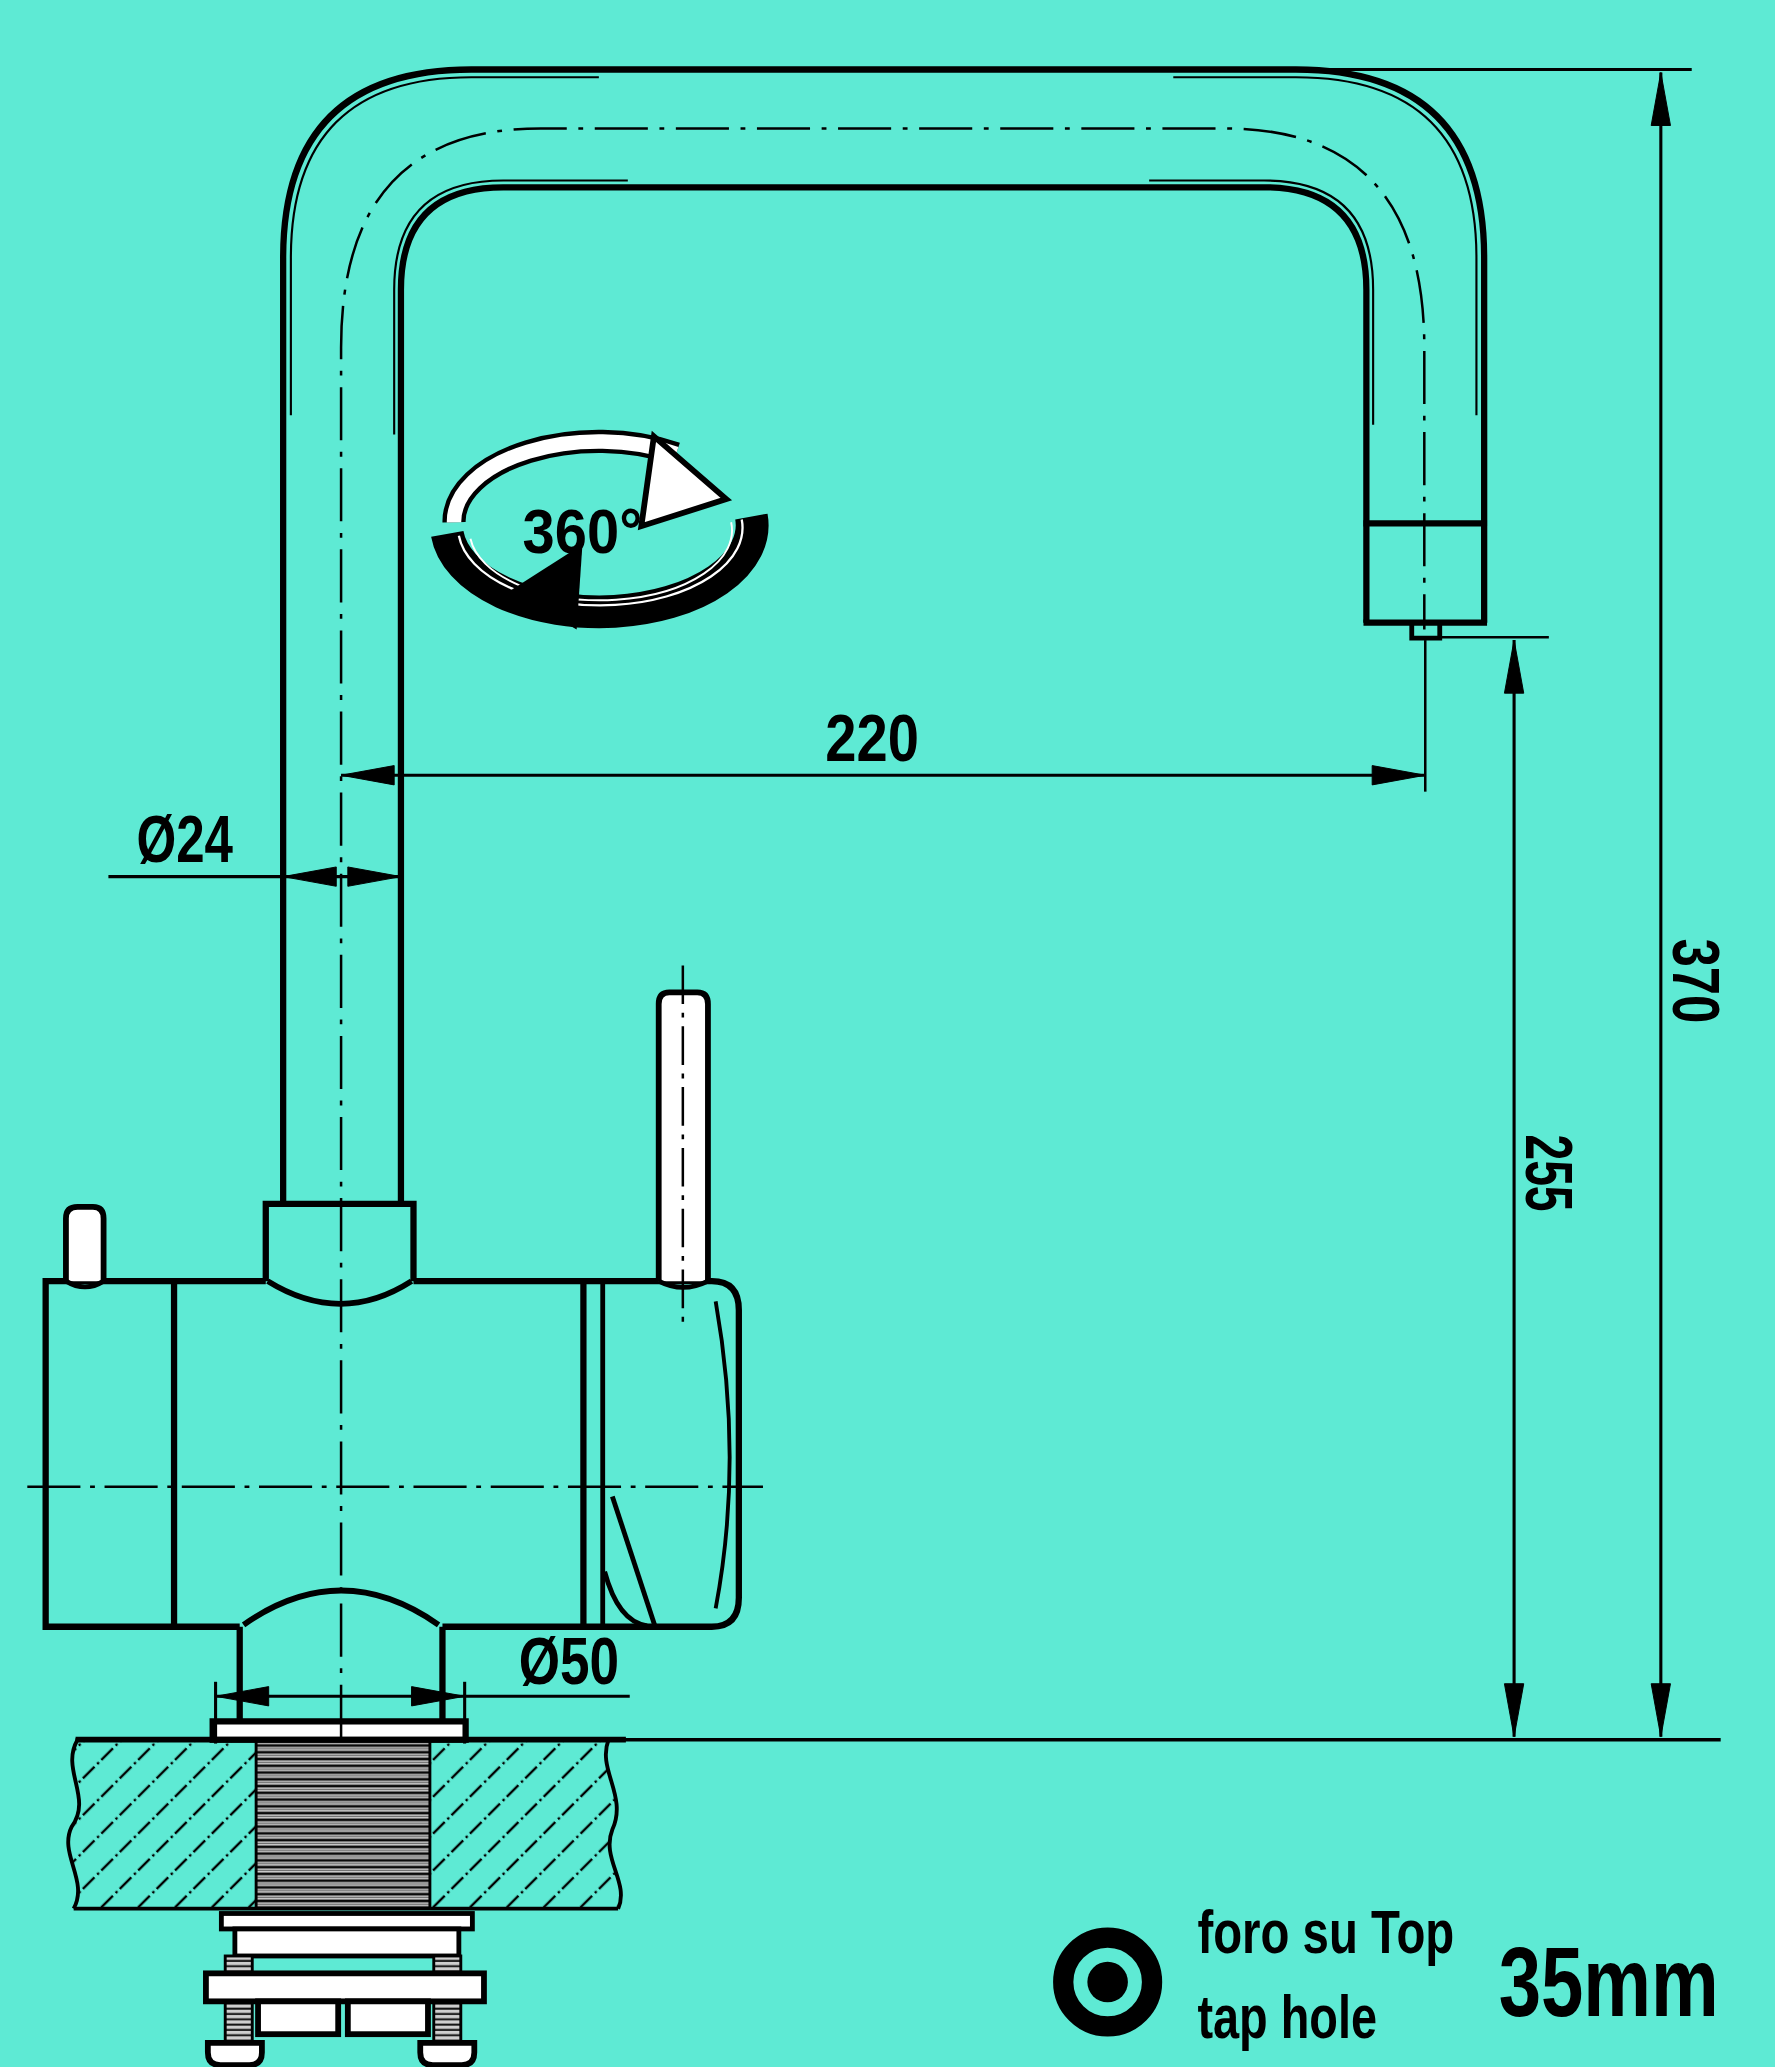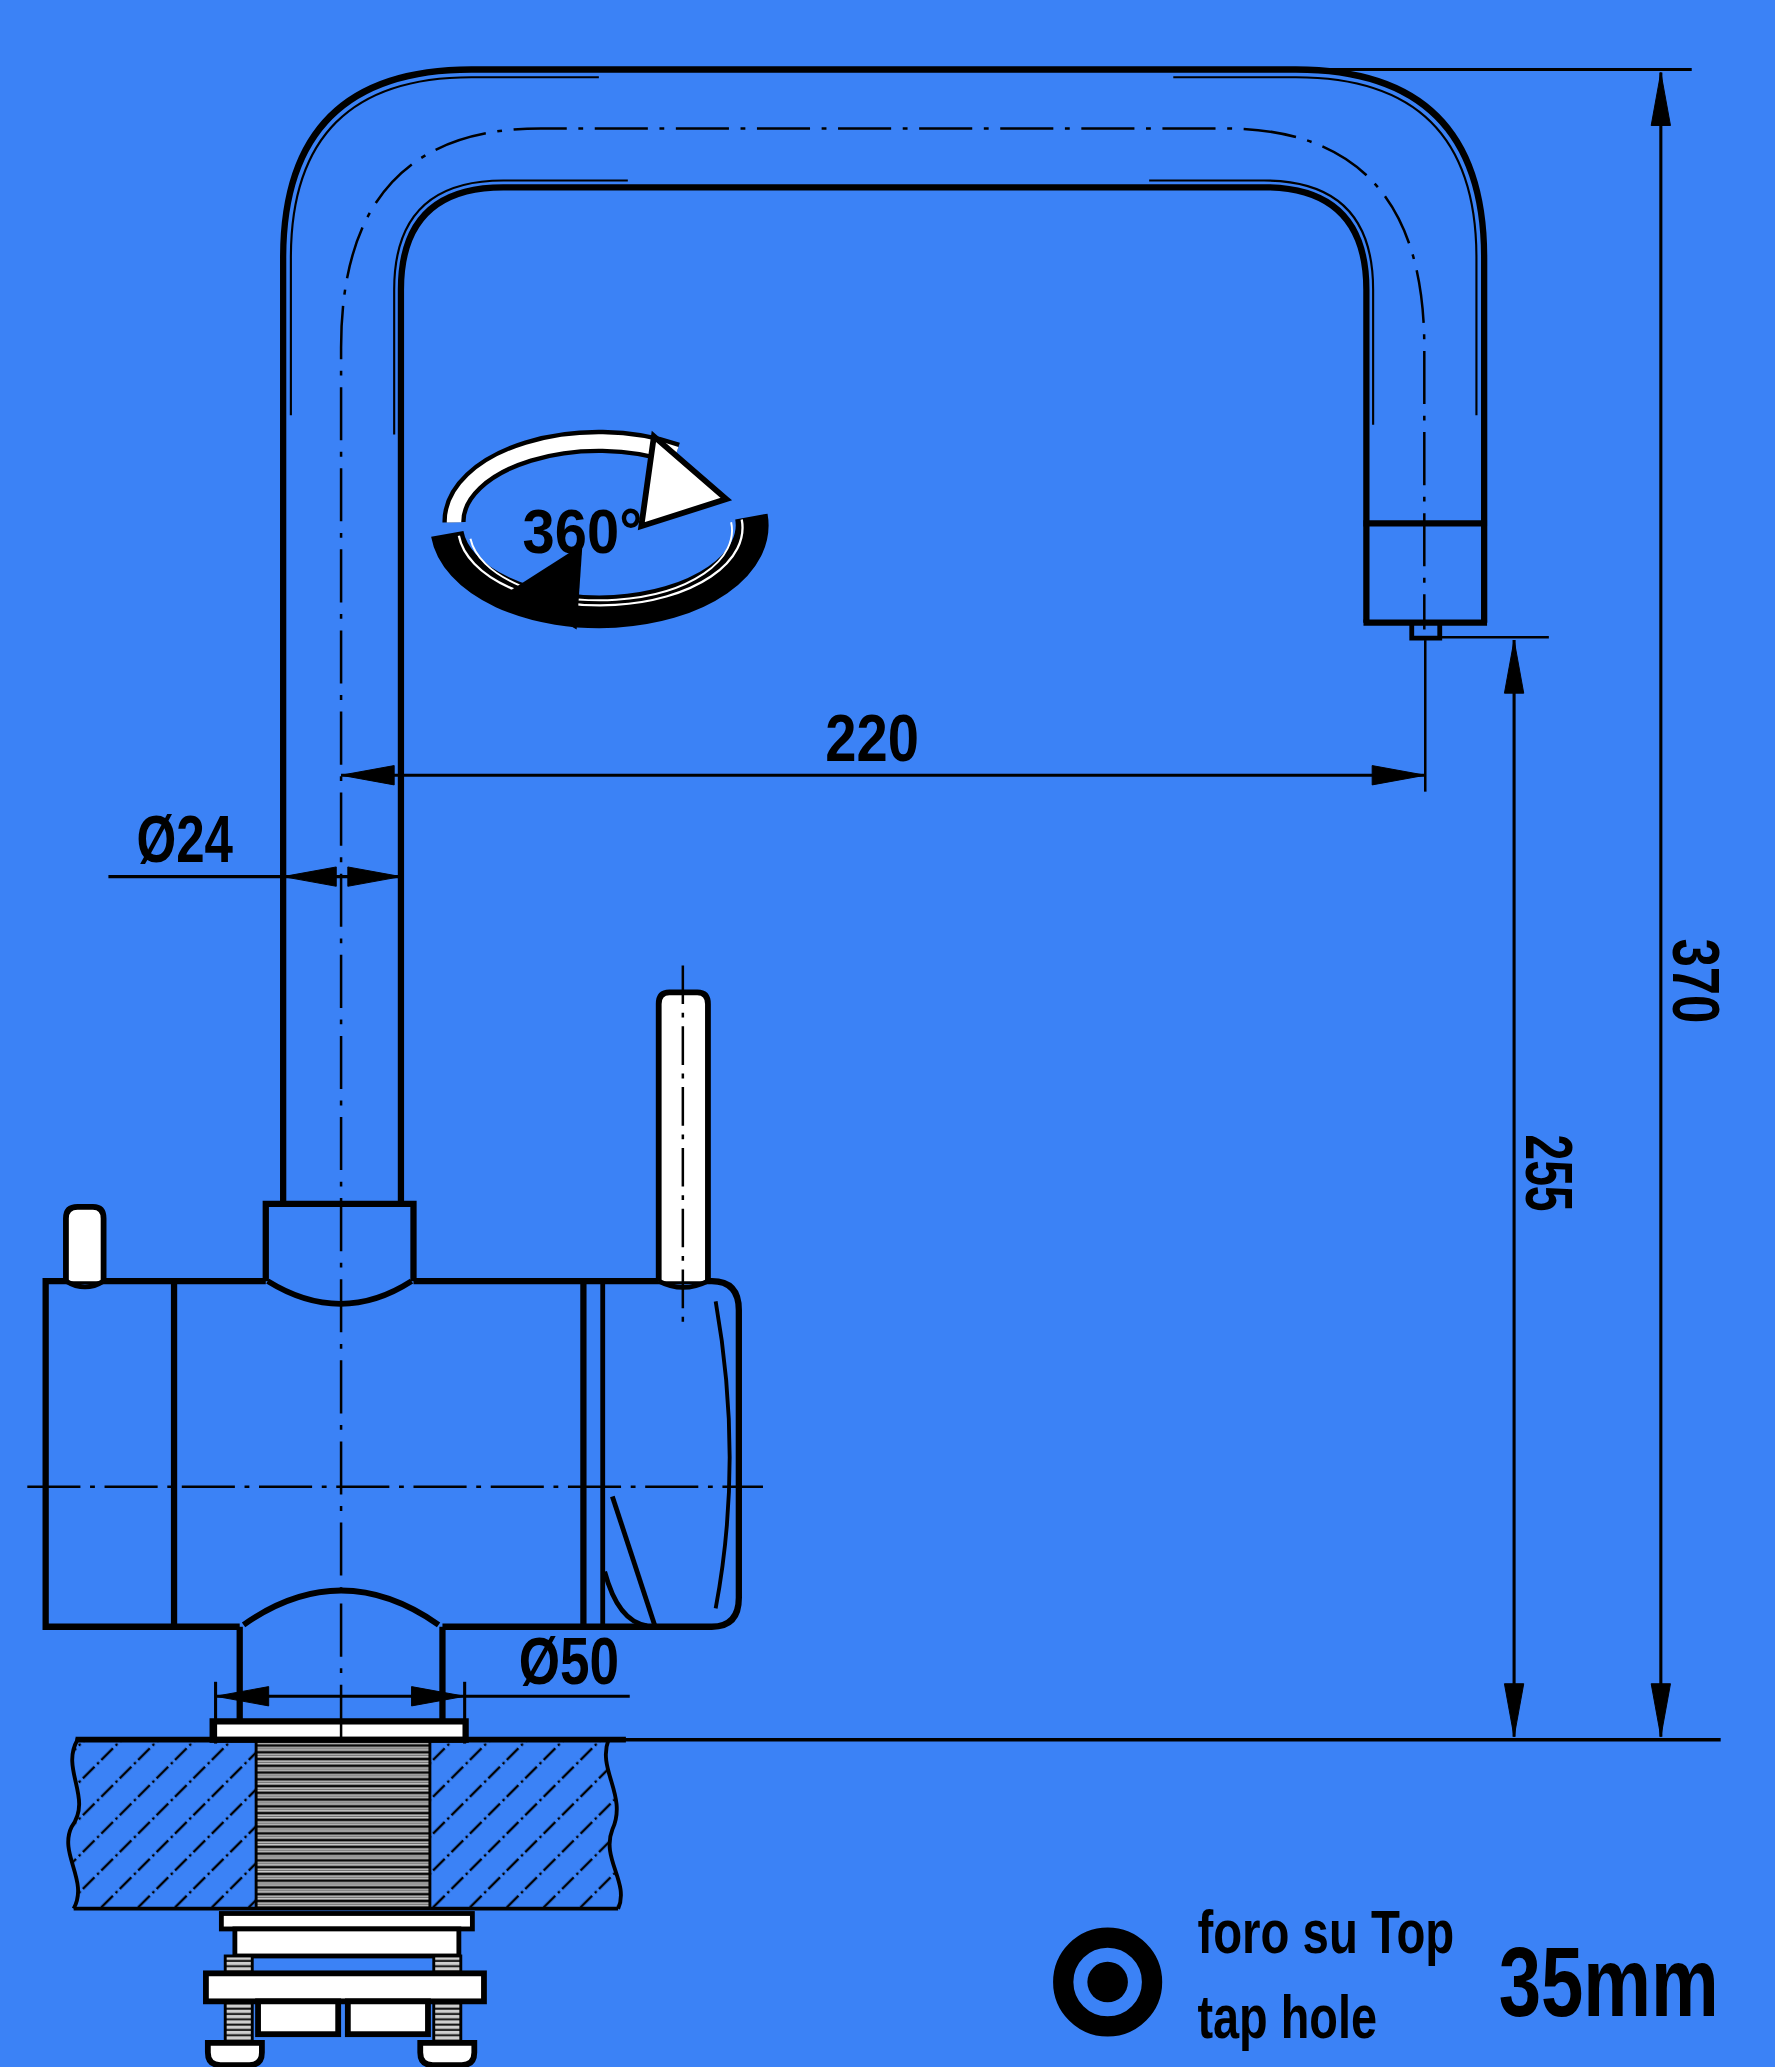--- a/index.html
+++ b/index.html
@@ -1,16 +1,16 @@
 <!DOCTYPE html>
 <html><head>
 <meta charset="utf-8">
 <style>
   html,body{margin:0;padding:0;background:#ffffff;}
-  .stage{width:1776px;height:2067px;position:relative;background:#3b82f6;overflow:hidden;}
+  .stage{width:1776px;height:2067px;position:relative;background:#5eead4;overflow:hidden;}
   svg{display:block;}
   text{font-family:"Liberation Sans","DejaVu Sans",sans-serif;font-weight:bold;fill:#000;}
   .dim-txt{font-size:70px;}
   .rot-txt{font-size:70px;}
   .deg-txt{font-size:66px;}
   .leg-txt{font-size:64px;}
   .big-txt{font-size:102px;}
 </style>
 </head>
 <body>

